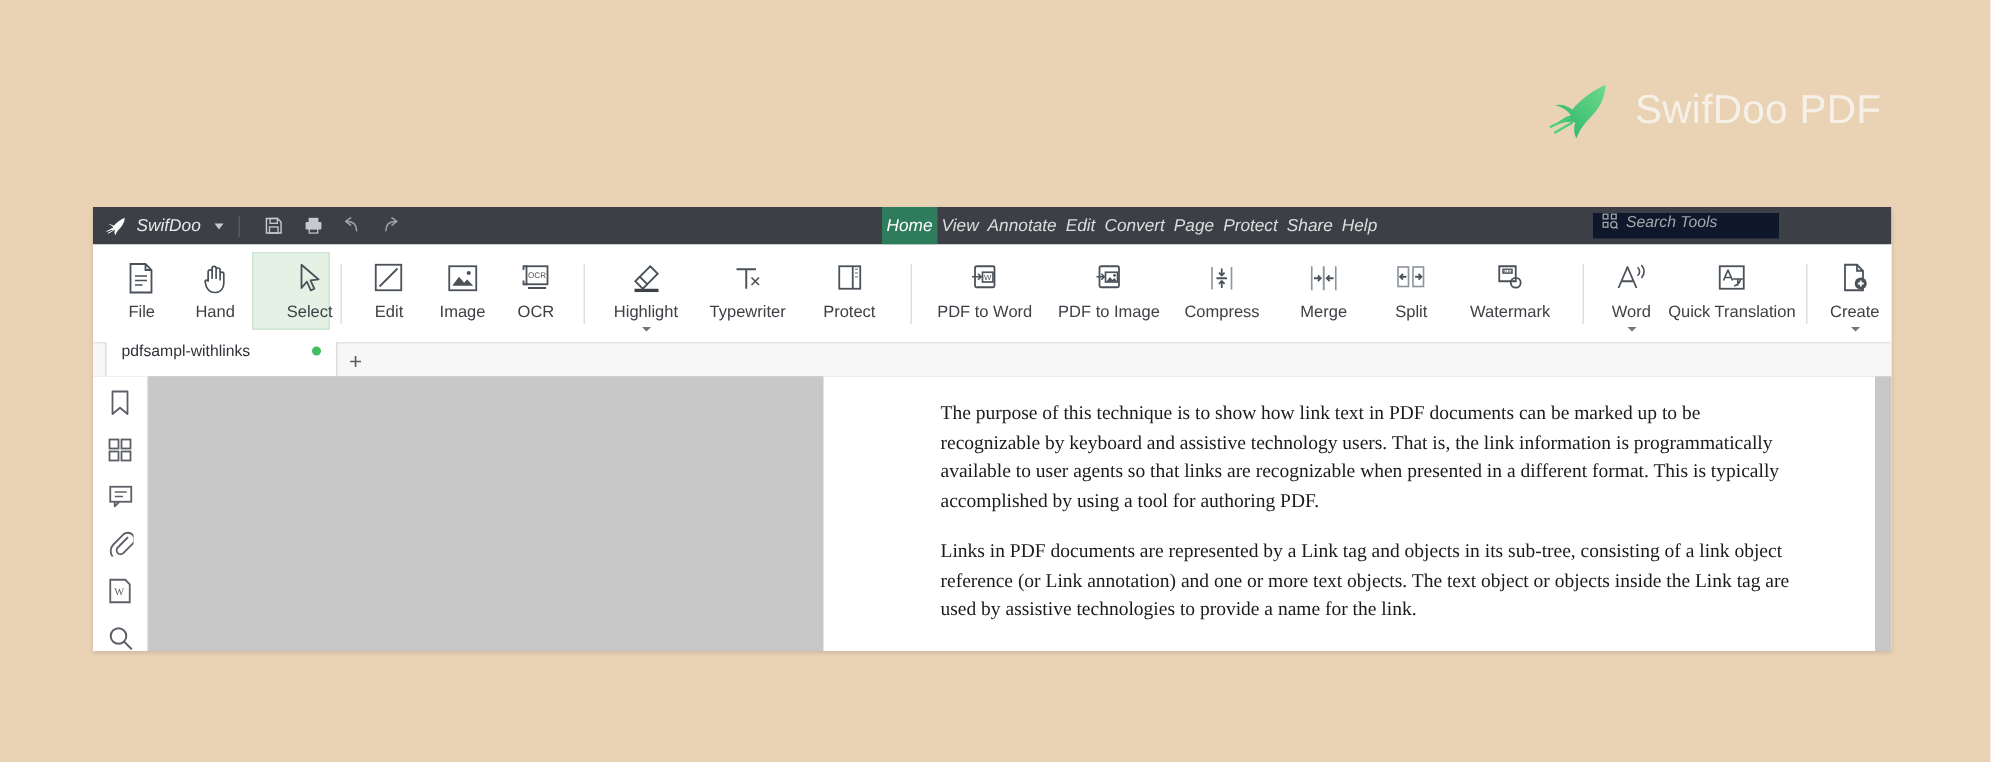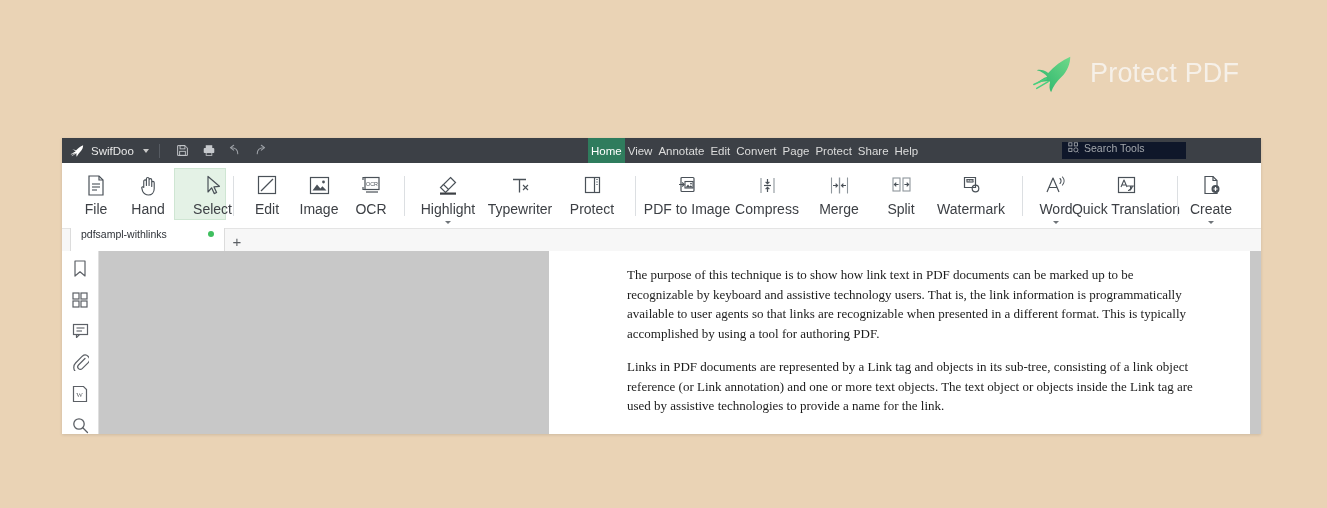--- a/index.html
+++ b/index.html
@@ -28,21 +28,21 @@
     width:1199px;height:296px;
     background:#ffffff;
     box-shadow:0 1px 3px rgba(0,0,0,.12);
     display:flex;flex-direction:column;
     overflow:hidden;
   }
 
   
   .titlebar{
     height:25px;background:#3c4046;flex:none;
-    display:flex;align-items:center;position:relative;
+    display:flex;align-items:center;position:relative;font-style:italic;
   }
   .tb-left{display:flex;align-items:center;padding-left:8px;gap:0;}
   .tb-bird{width:15px;height:15px;}
   .tb-appname{color:#e8e8e8;font-size:11.5px;margin-left:6px;}
   .tb-caret{
     width:0;height:0;margin-left:9px;
     border-left:3.5px solid transparent;border-right:3.5px solid transparent;
     border-top:4px solid #c9c9c9;
   }
   .tb-sep{width:1px;height:14px;background:#565b62;margin:0 10px;}
@@ -76,21 +76,21 @@
   .rb-item{
     width:52px;min-height:52px;margin-top:5px;
     display:flex;flex-direction:column;align-items:center;
     padding-top:6px;box-sizing:border-box;
   }
   .rb-item.w-wide{width:72px;}
   .rb-item.w-xwide{width:88px;}
   .rb-item.active{background:#e4f2e6;border:1px solid #cfe6d3;padding-top:5px;padding-left:25px;}
   .rb-ico{height:22px;display:flex;align-items:center;justify-content:center;}
   .rb-label{
-    font-size:14px;color:#3d4045;margin-top:6px;text-align:center;
+    font-size:11px;color:#3d4045;margin-top:6px;text-align:center;
     line-height:1.1;white-space:nowrap;
   }
   .rb-caret{
     width:0;height:0;margin-top:4px;
     border-left:3px solid transparent;border-right:3px solid transparent;
     border-top:3.5px solid #6f7479;
   }
   .rb-div{width:1px;height:40px;background:#dcdfe2;margin:13px 7px 0 7px;}
 
   
@@ -148,21 +148,21 @@
       <linearGradient id="bg1" x1="0" y1="1" x2="1" y2="0">
         <stop offset="0" stop-color="#27b36a"></stop>
           <stop offset="1" stop-color="#6fd98a"></stop>
       </linearGradient>
     </defs>
     <path d="M42 7 C33 11 25 17 19 24 C15 21 11 20 7 21 C12 22 16 25 18 28
              C14 29 10 32 7 35 C12 33 17 32 21 33 C20 37 20 41 22 44
              C24 38 28 33 33 28 C39 22 42 14 42 7 Z" fill="url(#bg1)"></path>
     <path d="M17 30 L4 36 M19 33 L7 40" stroke="#49cf7e" stroke-width="1.6" fill="none" stroke-linecap="round"></path>
   </svg>
-  <div class="brand-name">Protect PDF</div>
+  <div class="brand-name">SwifDoo PDF</div>
 </div>
 
 <div class="app">
 
   <div class="titlebar">
     <div class="tb-left">
       <svg class="tb-bird" viewBox="0 0 48 48">
         <path d="M42 7 C33 11 25 17 19 24 C15 21 11 20 7 21 C12 22 16 25 18 28
                  C14 29 10 32 7 35 C12 33 17 32 21 33 C20 37 20 41 22 44
                  C24 38 28 33 33 28 C39 22 42 14 42 7 Z" fill="#ffffff"></path>
@@ -324,20 +324,31 @@
           <rect x="3.5" y="2.5" width="14" height="15" fill="none" stroke="#4a5158" stroke-width="1.2"></rect>
           <line x1="12.5" y1="2.5" x2="12.5" y2="17.5" stroke="#4a5158" stroke-width="1.2"></line>
           <path d="M14 4.5h2M14 7h2M14 9.5h2" stroke="#8e969c" stroke-width="1"></path>
         </svg>
       </span>
       <span class="rb-label">Protect</span>
     </div>
 
     <span class="rb-div"></span>
 
+    <div class="rb-item w-xwide">
+      <span class="rb-ico">
+        <svg width="21" height="20" viewBox="0 0 21 20">
+          <rect x="4" y="2.5" width="13" height="14" rx="1" fill="none" stroke="#4a5158" stroke-width="1.2"></rect>
+          <rect x="9" y="6.5" width="7" height="6.5" fill="none" stroke="#4a5158" stroke-width="1.1"></rect>
+          <text x="12.5" y="11.8" font-size="5.2" fill="#4a5158" text-anchor="middle" font-family="Liberation Sans, sans-serif">W</text>
+          <path d="M2 9.5h6M6 7.5l2 2-2 2" fill="none" stroke="#4a5158" stroke-width="1.1"></path>
+        </svg>
+      </span>
+      <span class="rb-label">PDF to Word</span>
+    </div>
 
     <div class="rb-item w-xwide">
       <span class="rb-ico">
         <svg width="21" height="20" viewBox="0 0 21 20">
           <rect x="4" y="2.5" width="13" height="14" rx="1" fill="none" stroke="#4a5158" stroke-width="1.2"></rect>
           <rect x="8" y="6.5" width="8" height="6.5" fill="none" stroke="#4a5158" stroke-width="1.1"></rect>
           <circle cx="14" cy="8.6" r="0.9" fill="#4a5158"></circle>
           <path d="M8.6 12.6l2.4-3 1.6 2 1.2-1.3 2.1 2.3z" fill="#4a5158"></path>
           <path d="M2 9.5h5M5.2 7.5l2 2-2 2" fill="none" stroke="#4a5158" stroke-width="1.1"></path>
         </svg>

